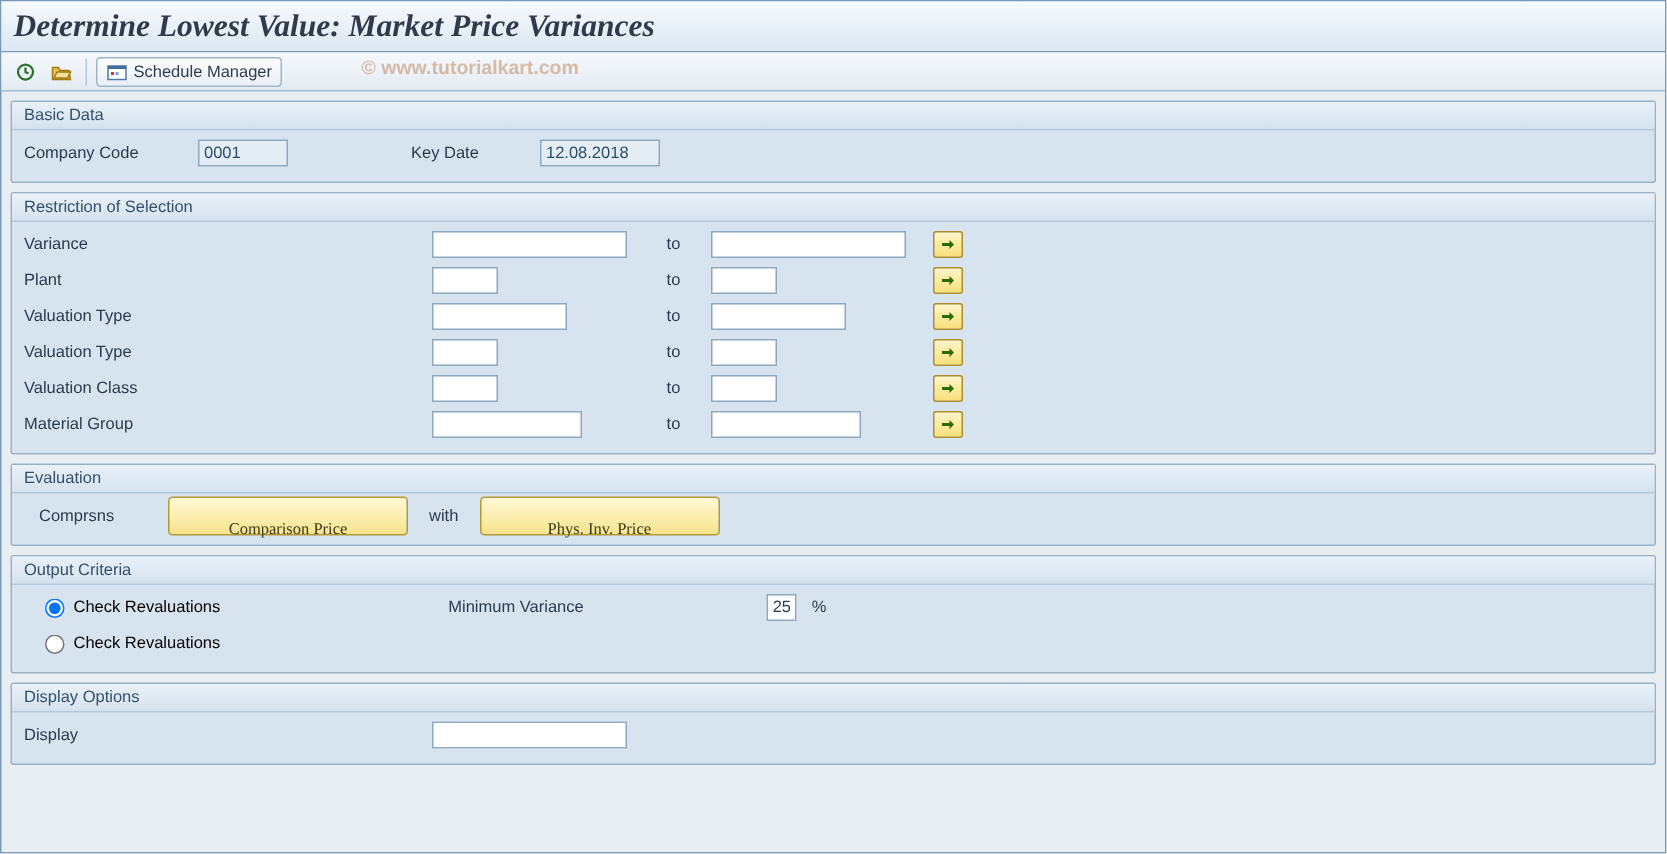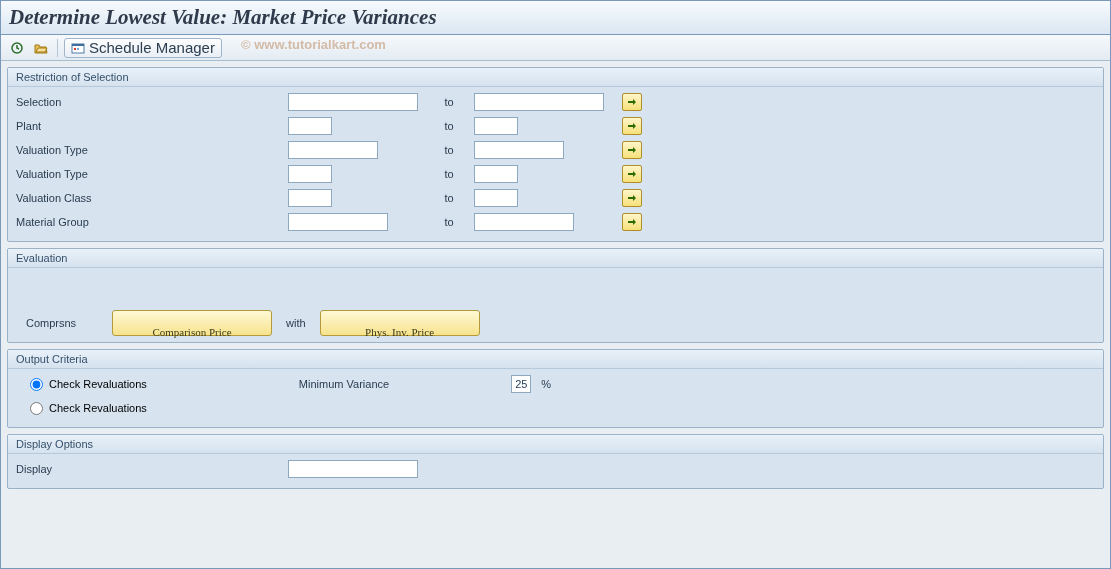--- a/index.html
+++ b/index.html
@@ -56,21 +56,21 @@
     .toolbar .sched-btn {
       display: inline-flex;
       align-items: center;
       gap: 4px;
       height: 20px;
       padding: 0 6px;
       border: 1px solid #9fb5ca;
       border-radius: 3px;
       background: linear-gradient(#fdfdfd, #e9eff6);
       cursor: pointer;
-      font-size: 15px;
+      font-size: 11px;
       color: #2c3e50;
     }
     .watermark {
       position: absolute;
       font-family: Arial, sans-serif;
       font-size: 13px;
       font-weight: bold;
       color: rgba(190,140,100,0.55);
       pointer-events: none;
       left: 240px;
@@ -209,27 +209,39 @@
         <rect x="6" y="6" width="2" height="2" fill="#6aa8e8"></rect>
       </svg>
       <span>Schedule Manager</span>
     </span>
   </div>
 
   <div class="watermark">© www.tutorialkart.com</div>
 
   <div class="content">
 
+    <div class="groupbox">
+      <div class="legend">Basic Data</div>
+      <div class="body">
+        <div class="row">
+          <span class="label lbl-col">Company Code</span>
+          <input class="sap-input readonly input-small" readonly="" value="0001" style="">
+          <span style="width:70px;"></span>
+          <span class="label" style="width:80px;">Key Date</span>
+          <input class="sap-input readonly input-date" readonly="" value="12.08.2018" style="">
+        </div>
+      </div>
+    </div>
 
     <div class="groupbox">
       <div class="legend">Restriction of Selection</div>
       <div class="body">
 
         <div class="row">
-          <span class="label lbl-col">Selection</span>
+          <span class="label lbl-col">Variance</span>
           <span style="width:150px; display:inline-block;"></span>
           <input class="sap-input material-from" value="" style="">
           <span class="label to-label">to</span>
           <input class="sap-input material-to" value="" style="">
           <span class="arrow-btn arrow-col">
             <svg width="10" height="10" viewBox="0 0 10 10">
                 <path d="M1 4 L6 4 L6 2 L9 5 L6 8 L6 6 L1 6 Z"></path>
               </svg>
           </span>
         </div>
@@ -317,21 +329,21 @@
                 <path d="M1 4 L6 4 L6 2 L9 5 L6 8 L6 6 L1 6 Z"></path>
               </svg>
           </span>
         </div>
       </div>
     </div>
 
     <div class="groupbox">
       <div class="legend">Evaluation</div>
       <div class="body">
-        <div class="row" style="padding-left:10px;margin-top:40px;">
+        <div class="row" style="padding-left:10px;">
           <span class="label" style="width:80px;">Comprsns</span>
           <button class="yellow-btn">Comparison Price</button>
           <span class="label" style="padding:0 8px;">with</span>
           <button class="yellow-btn">Phys. Inv. Price</button>
         </div>
       </div>
     </div>
 
     <div class="groupbox">
       <div class="legend">Output Criteria</div>

